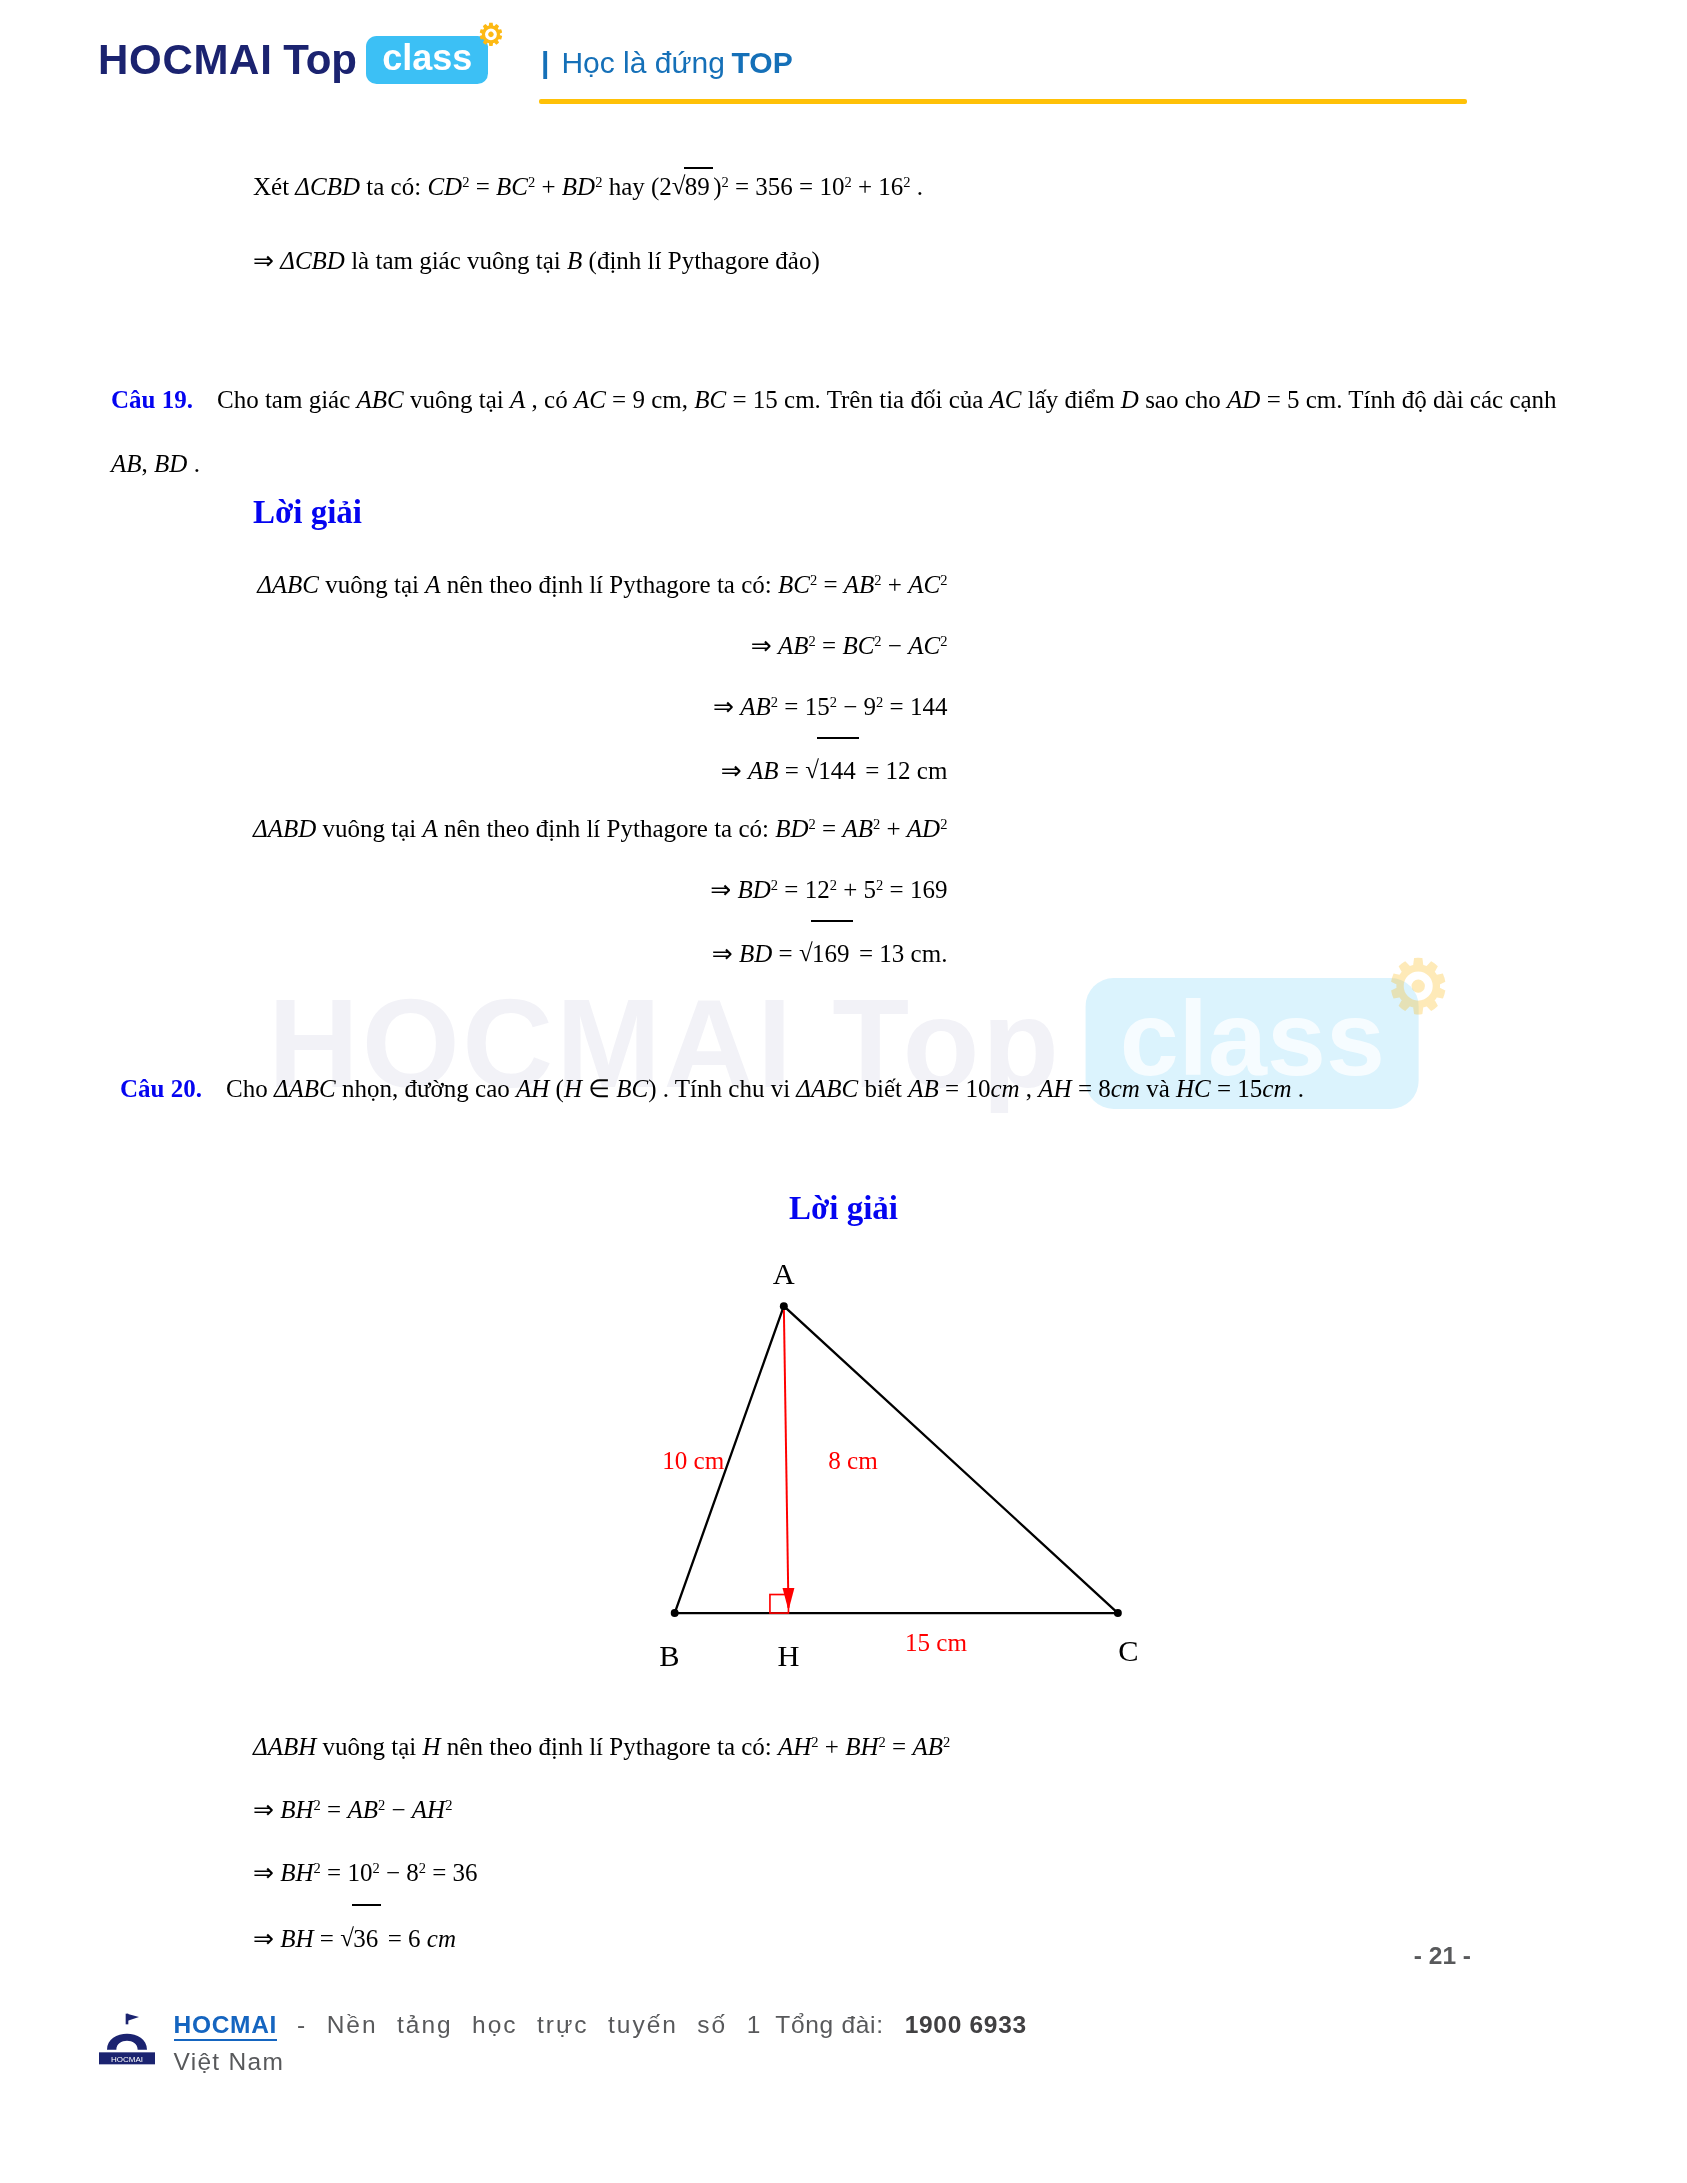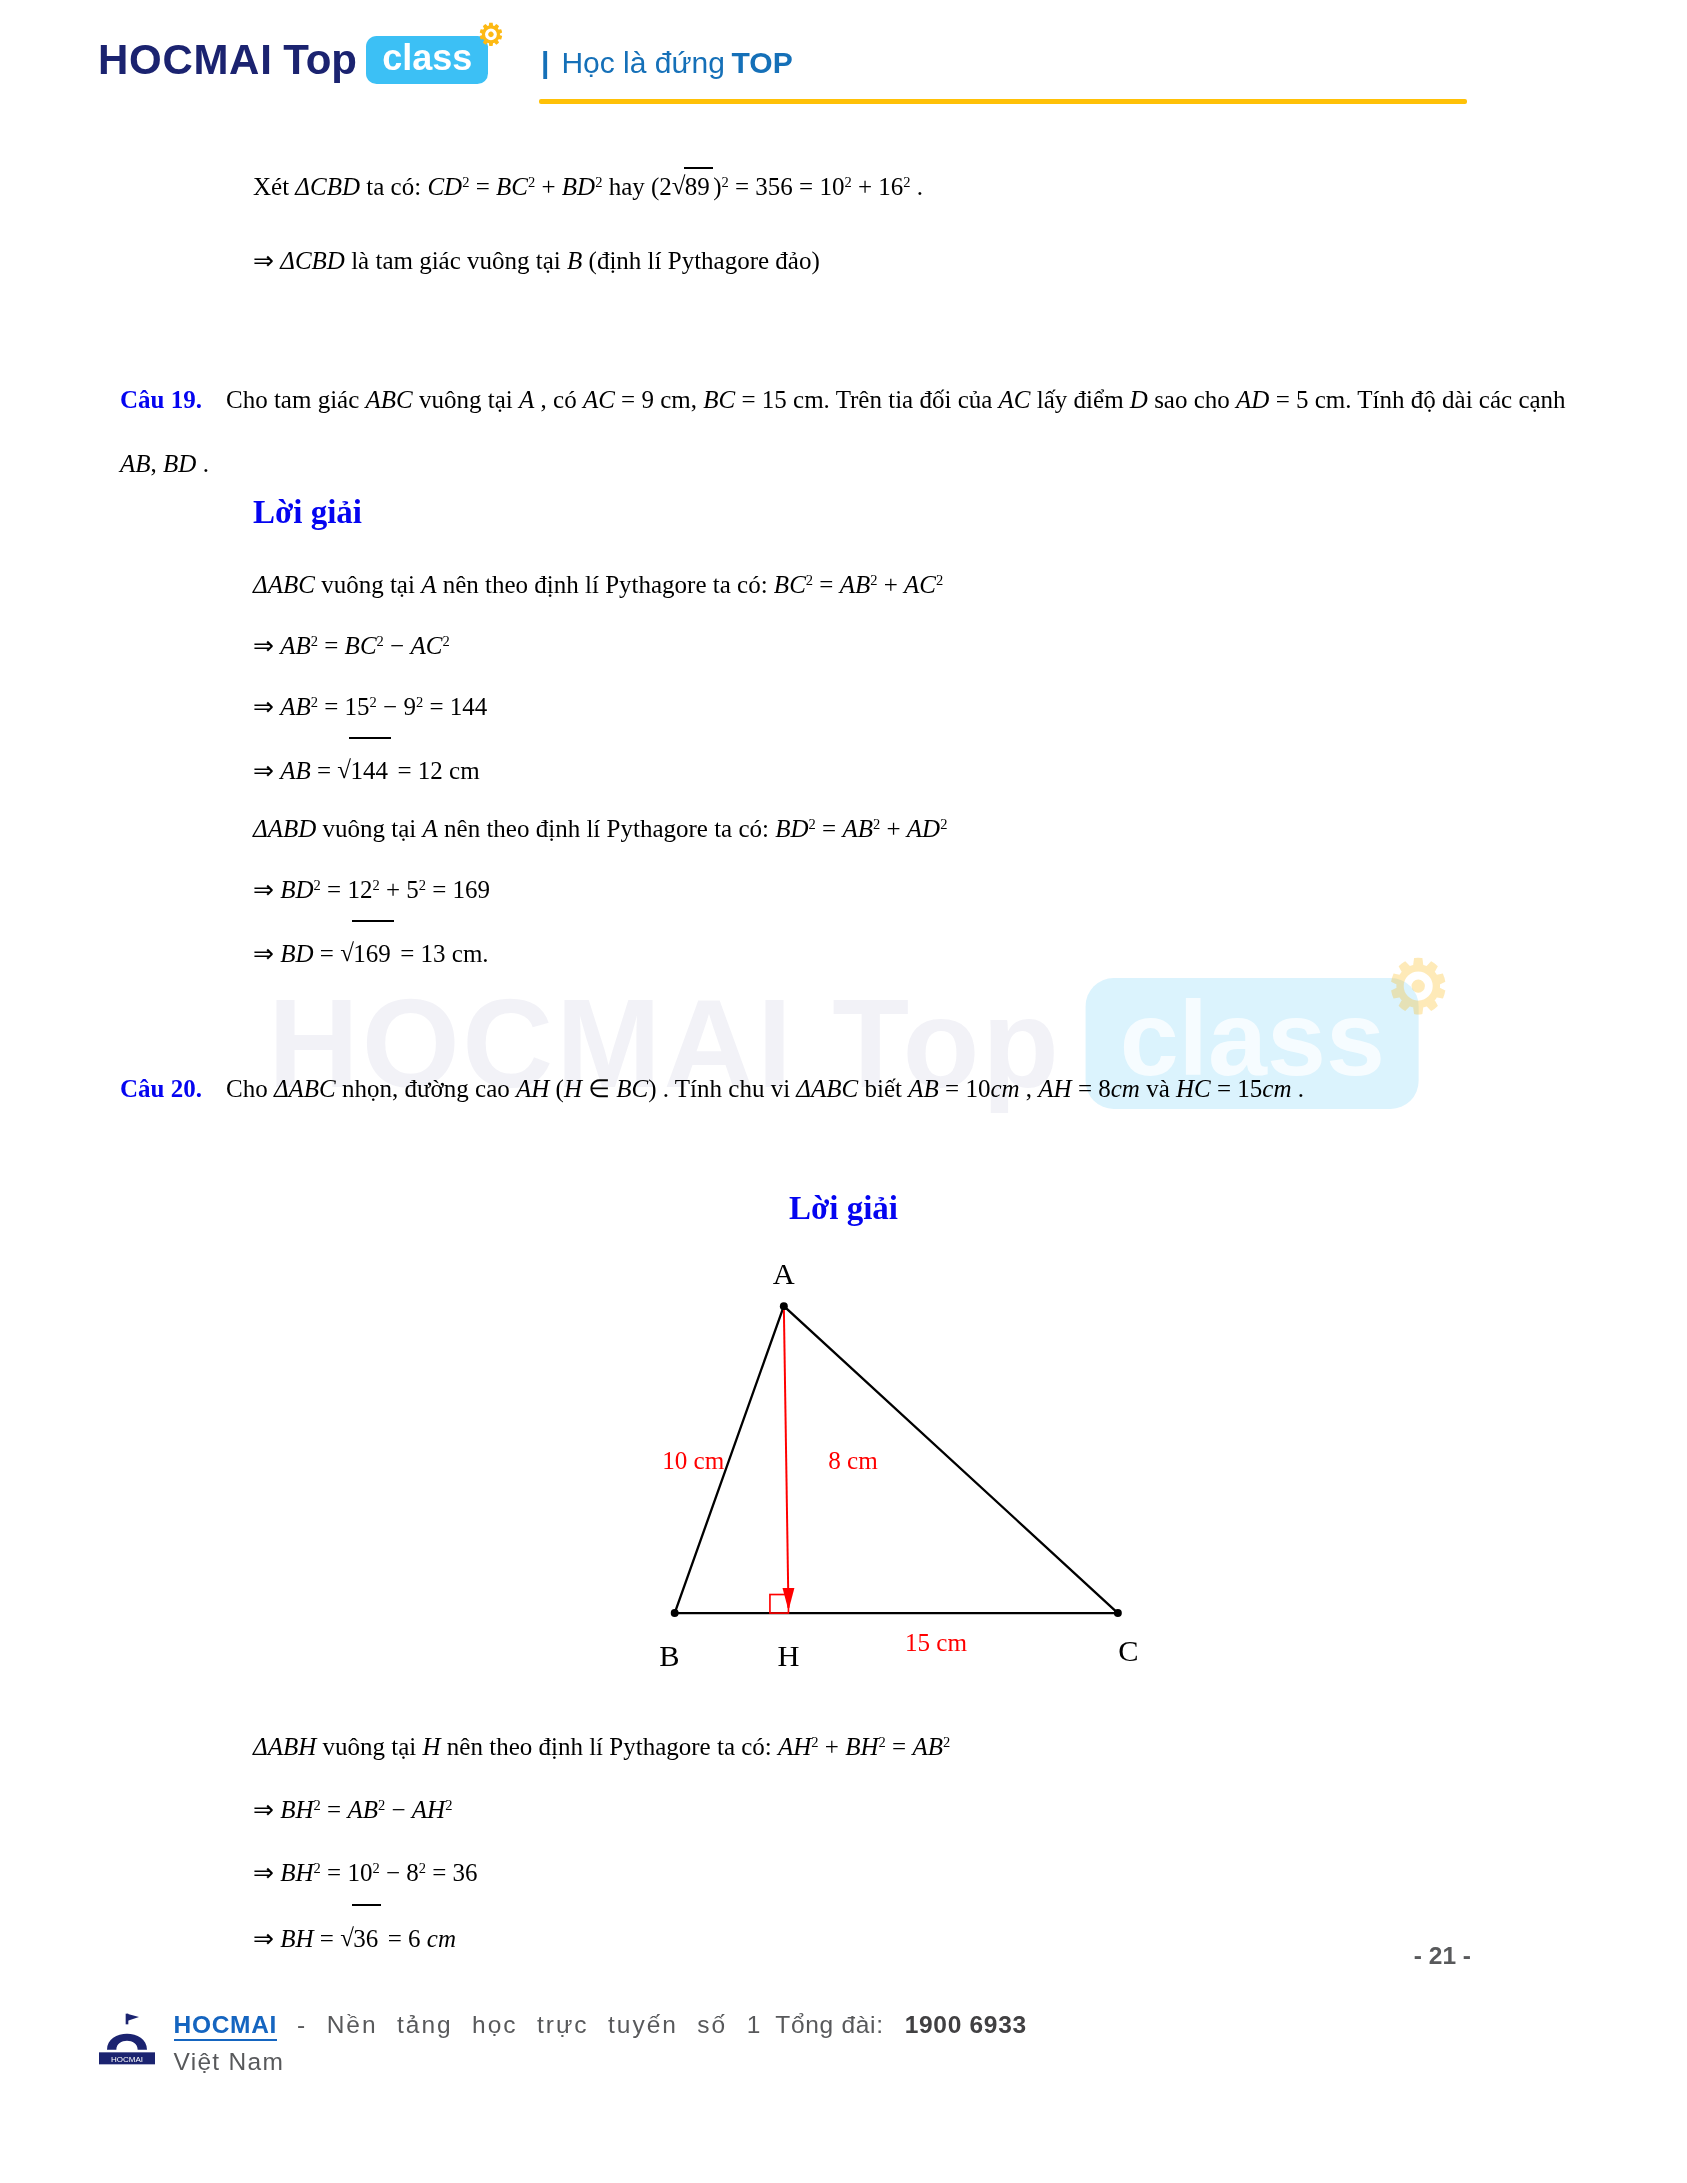--- a/index.html
+++ b/index.html
@@ -33,31 +33,31 @@
   
   .math-line { font-size:25px; white-space:nowrap; }
   .intro { left:253px; top:167px; }
   .intro .math-line { line-height:33px; margin-bottom:41px; }
   sup { font-size:0.58em; line-height:0; vertical-align:0.55em; }
   .sqrt { white-space:nowrap; display:inline-block; }
   .rs { display:inline-block; transform:translateY(-0.7px); }
   .rb { display:inline-block; border-top:2px solid currentColor; padding:0.7px 3.3px 0 1.3px; margin-left:-2px; }
 
   .question { position:absolute; font-size:25px; line-height:64px; }
-  .q19 { left:120px; top:368px; width:1456px; }
+  .q19 { left:111px; top:368px; width:1456px; }
   .q20 { left:120px; top:1057px; width:1462px; }
   .qlabel { color:#0404f0; font-weight:bold; margin-right:24px; }
 
   .loigiai { color:#0404f0; font-weight:bold; font-size:33px; }
   .lg19 { left:253px; top:494px; }
   .lg20 { left:0; top:1190px; width:1687px; text-align:center; }
 
   .steps { position:absolute; }
   .steps19 { left:253px; top:554px; }
-  .steps19 .math-line { line-height:61px; height:61px; }
+  .steps19 .math-line { line-height:61px; height:61px;text-align:right; }
   .steps20 { left:253px; top:1715px; }
   .steps20 .math-line { line-height:63px; height:63px; }
 
   
   .diagram { left:595px; top:1240px; }
   .vlabel { font-size:46px; font-family:"Liberation Serif", serif; fill:#000; }
   .mlabel { font-size:38px; font-family:"Liberation Serif", serif; }
 
   
   .footer { left:99px; top:2011px; display:flex; align-items:flex-start; gap:18.5px;

